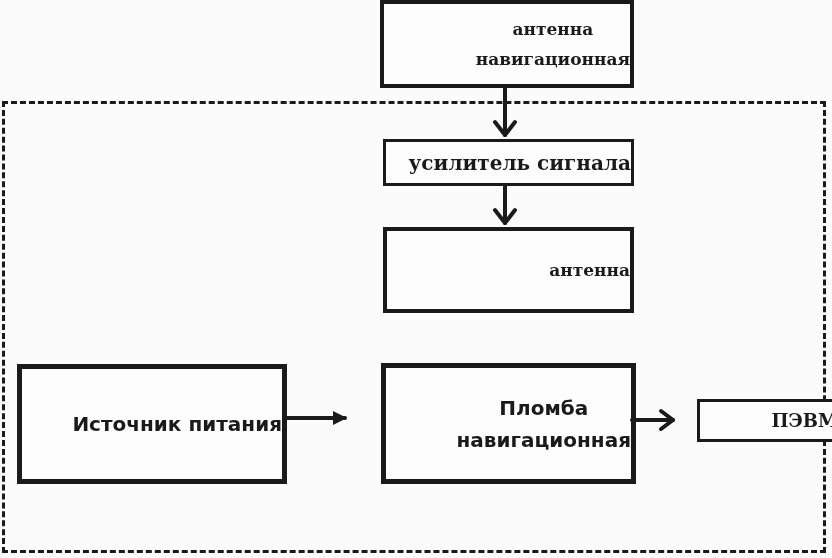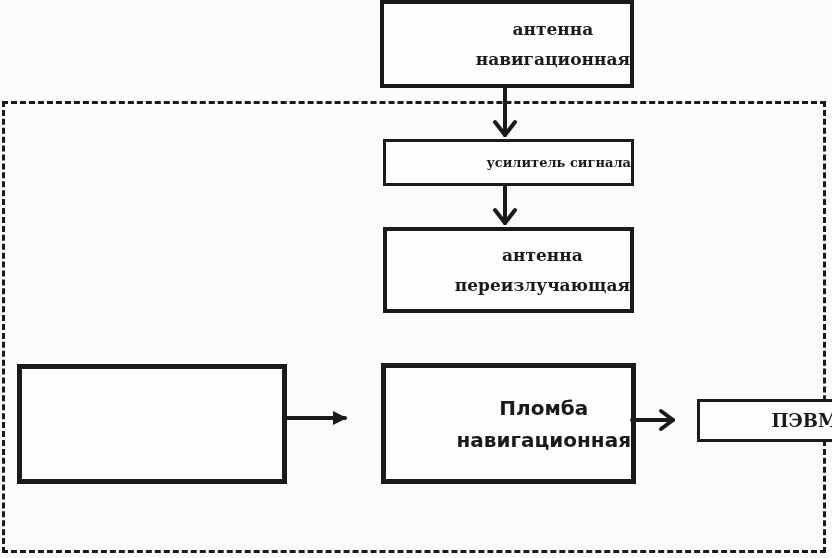--- a/index.html
+++ b/index.html
@@ -12,21 +12,21 @@
       border: 3px dashed #1a1a1a; box-sizing: border-box;
     }
     .box {
       position: absolute; box-sizing: border-box; background: #fdfdfd;
       display: flex; align-items: center; justify-content: flex-end; text-align: center;
       color: #1a1a1a;
     }
     .serif { font-family: "DejaVu Serif", serif; font-weight: bold; }
     .sans { font-family: "DejaVu Sans", sans-serif; font-weight: bold; }
     #b-ant-nav { left: 380px; top: 0px; width: 254px; height: 88px; border: 4px solid #1a1a1a; font-size: 17px; line-height: 30px; }
-    #b-amp { left: 383px; top: 139px; width: 251px; height: 47px; border: 3px solid #1a1a1a; font-size: 13px; }
+    #b-amp { left: 383px; top: 139px; width: 251px; height: 47px; border: 3px solid #1a1a1a; font-size: 20px; }
     #b-ant-re { left: 383px; top: 227px; width: 251px; height: 86px; border: 4px solid #1a1a1a; font-size: 17px; line-height: 30px; }
     #b-power { left: 17px; top: 364px; width: 270px; height: 120px; border: 5px solid #1a1a1a; font-size: 20px; line-height: 32px; }
     #b-seal { left: 349px; top: 363px; width: 255px; height: 121px; border: 5px solid #1a1a1a; font-size: 20px; line-height: 32px; margin-left: 32px; }
     #b-pc { left: 677px; top: 399px; width: 144px; height: 43px; border: 3px solid #1a1a1a; font-size: 18px; margin-left: 20px; }
     svg.arrows { position: absolute; left: 0; top: 0; width: 832px; height: 558px; pointer-events: none; }
   </style>
 </head>
 <body>
 
 <div class="dashed"></div>
@@ -38,26 +38,26 @@
   </div>
 </div>
 
 <div class="box serif" id="b-amp">
   <div>усилитель сигнала</div>
 </div>
 
 <div class="box serif" id="b-ant-re">
   <div>
     <div>антенна</div>
-    <div>переизлучающая</div>
   </div>
 </div>
 
 <div class="box sans" id="b-power">
   <div>
+    <div>Источник питания</div>
   </div>
 </div>
 
 <div class="box sans" id="b-seal">
   <div>
     <div>Пломба</div>
     <div>навигационная</div>
   </div>
 </div>
 

